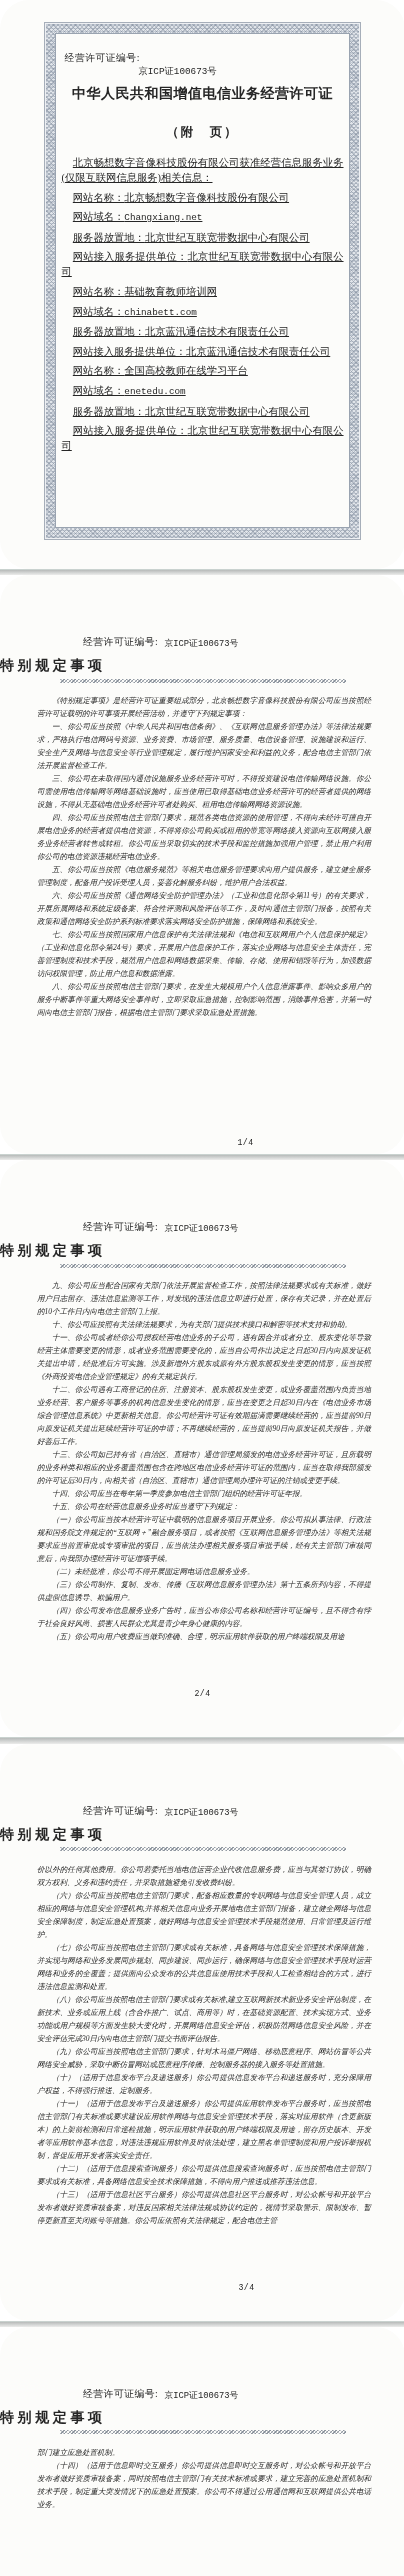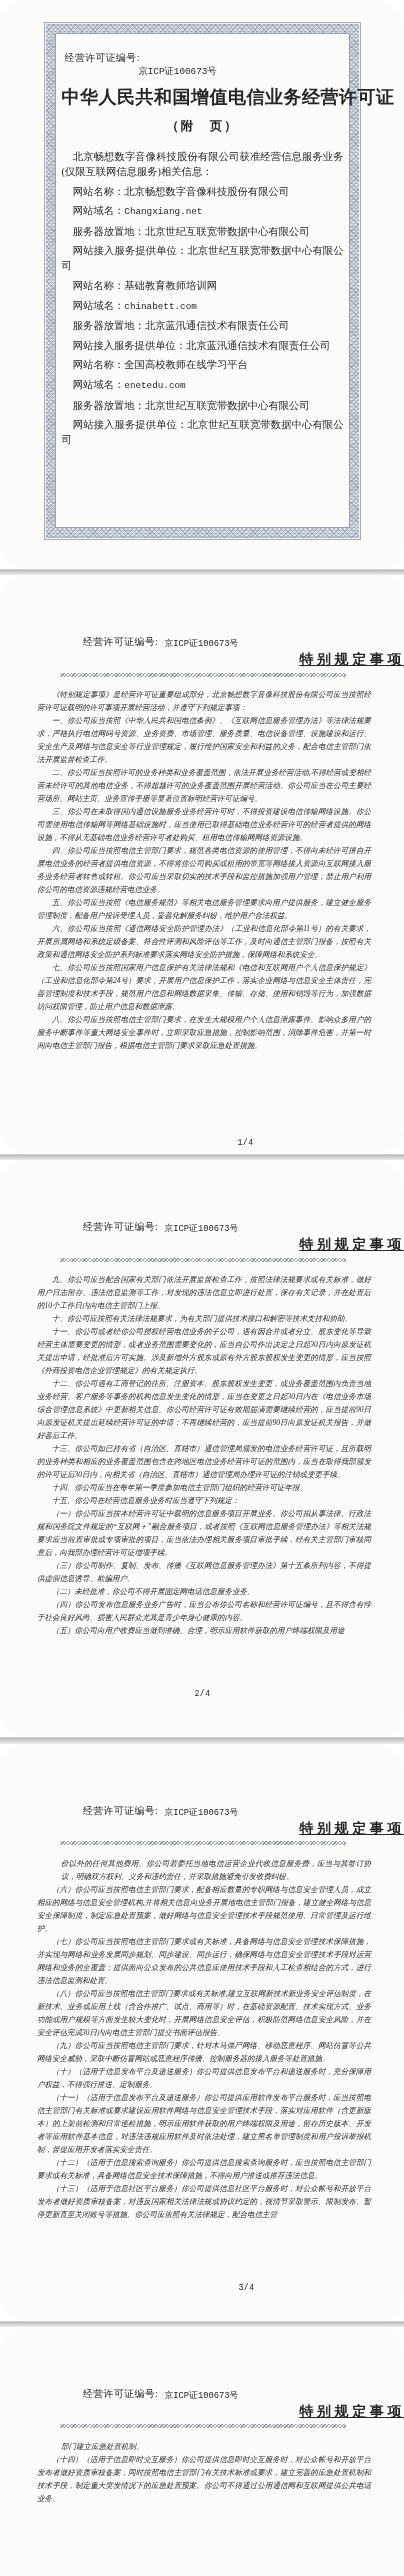--- a/index.html
+++ b/index.html
@@ -30,45 +30,45 @@
   }
   .cert-inner{
     position:absolute;inset:10.3px;
     background:#fcfcfa;
     border:0.5px solid #99a3b0;
     padding:18.5px 5.2px 0 5.2px;
     box-sizing:border-box;
   }
   .cert-no-label{font-size:9.8px;letter-spacing:0.5px;margin-left:3.1px;}
   .cert-no-value{display:block;margin:0 0 0 77px;font-size:9.3px;font-family:"Liberation Mono","DejaVu Sans Mono",monospace;letter-spacing:0;}
-  .cert-title{margin-top:6.2px;text-align:center;font-size:18px;font-weight:bold;letter-spacing:0.5px;white-space:nowrap;}
-  .cert-subtitle{margin-top:9px;text-align:center;font-size:12.4px;font-weight:bold;letter-spacing:2.1px;}
-  .cert-body{margin-top:14.4px;font-size:10.3px;line-height:15px;text-align:justify;}
+  .cert-title{margin-top:6.2px;text-align:center;font-size:14px;font-weight:bold;letter-spacing:0.5px;white-space:nowrap;}
+  .cert-subtitle{margin-top:21px;text-align:center;font-size:12.4px;font-weight:bold;letter-spacing:2.1px;}
+  .cert-body{margin-top:14.4px;font-size:10.3px;line-height:15px;text-align:justify;text-decoration:underline;}
   .cert-body p{margin:0 0 4.6px 0;text-indent:1.1em;}
   .cert-domain{font-family:"Liberation Mono","DejaVu Sans Mono",monospace;font-size:9.3px;}
 
   
   .page-prov{}
   .prov-header{margin:61px 8px 0 47px;white-space:nowrap;padding-left:36px;}
   .prov-no-label{font-size:9.8px;letter-spacing:0.5px;}
   .prov-no-value{font-size:8.8px;margin-left:4.1px;position:relative;top:1px;font-family:"Liberation Mono","DejaVu Sans Mono",monospace;}
-  .prov-title{margin-top:2px;text-align:right;font-size:14px;font-weight:bold;letter-spacing:3.6px;text-decoration:underline;}
+  .prov-title{margin-top:8px;text-align:left;font-size:14px;font-weight:bold;letter-spacing:3.6px;}
   .prov-divider{
     width:286px;height:4.1px;margin:3.6px auto 0 auto;
     background:
       repeating-linear-gradient(135deg, rgba(130,138,148,.85) 0 1px, rgba(255,255,255,0) 1px 2.6px),
       repeating-linear-gradient(45deg, rgba(160,167,176,.6) 0 1px, rgba(255,255,255,0) 1px 2.6px);
     border-radius:1px;
   }
   .prov-body{
     width:334px;margin:11.3px 0 0 37px;
     font-size:7.5px;line-height:13px;text-align:justify;font-style:italic;
   }
   .prov-body p{margin:0;text-indent:2em;}
-  .prov-body p.cont{text-indent:0;margin-left:24px;}
+  .prov-body p.cont{text-indent:0;}
   .page-num{position:absolute;left:0;width:100%;text-align:center;font-size:8.2px;letter-spacing:0.5px;font-family:"Liberation Mono","DejaVu Sans Mono",monospace;}
   .pn-2{bottom:7.2px;margin-left:43px;}
   .pn-3{bottom:39px;}
   .pn-4{bottom:29px;margin-left:44px;}
   .h-2{height:579px;}
   .h-3{height:577px;}
   .h-4{height:577px;}
   .h-5{height:551px;}
 </style>
 </head>
@@ -109,21 +109,20 @@
   <div class="page page-prov h-2">
     <div class="prov-header">
       <span class="prov-no-label">经营许可证编号:</span>
       <span class="prov-no-value">京ICP证100673号</span>
     </div>
     <div class="prov-title">特别规定事项</div>
     <div class="prov-divider"></div>
     <div class="prov-body">
       <p>《特别规定事项》是经营许可证重要组成部分，北京畅想数字音像科技股份有限公司应当按照经营许可证载明的许可事项开展经营活动，并遵守下列规定事项：</p>
       <p>一、你公司应当按照《中华人民共和国电信条例》、《互联网信息服务管理办法》等法律法规要求，严格执行电信网码号资源、业务资费、市场管理、服务质量、电信设备管理、设施建设和运行、安全生产及网络与信息安全等行业管理规定，履行维护国家安全和利益的义务，配合电信主管部门依法开展监督检查工作。</p>
-      <p>二、你公司应当按照许可的业务种类和业务覆盖范围，依法开展业务经营活动,不得经营或变相经营未经许可的其他电信业务，不得超越许可的业务覆盖范围开展经营活动。你公司应当在公司主要经营场所、网站主页、业务宣传手册等显著位置标明经营许可证编号。</p>
       <p>三、你公司在未取得国内通信设施服务业务经营许可时，不得投资建设电信传输网络设施。你公司需使用电信传输网等网络基础设施时，应当使用已取得基础电信业务经营许可的经营者提供的网络设施，不得从无基础电信业务经营许可者处购买、租用电信传输网网络资源设施。</p>
       <p>四、你公司应当按照电信主管部门要求，规范各类电信资源的使用管理，不得向未经许可擅自开展电信业务的经营者提供电信资源，不得将你公司购买或租用的带宽等网络接入资源向互联网接入服务业务经营者转售或转租。你公司应当采取切实的技术手段和监控措施加强用户管理，禁止用户利用你公司的电信资源违规经营电信业务。</p>
       <p>五、你公司应当按照《电信服务规范》等相关电信服务管理要求向用户提供服务，建立健全服务管理制度，配备用户投诉受理人员，妥善化解服务纠纷，维护用户合法权益。</p>
       <p>六、你公司应当按照《通信网络安全防护管理办法》（工业和信息化部令第11号）的有关要求，开展所属网络和系统定级备案、符合性评测和风险评估等工作，及时向通信主管部门报备，按照有关政策和通信网络安全防护系列标准要求落实网络安全防护措施，保障网络和系统安全。</p>
       <p>七、你公司应当按照国家用户信息保护有关法律法规和《电信和互联网用户个人信息保护规定》（工业和信息化部令第24号）要求，开展用户信息保护工作，落实企业网络与信息安全主体责任，完善管理制度和技术手段，规范用户信息和网络数据采集、传输、存储、使用和销毁等行为，加强数据访问权限管理，防止用户信息和数据泄露。</p>
       <p>八、你公司应当按照电信主管部门要求，在发生大规模用户个人信息泄露事件、影响众多用户的服务中断事件等重大网络安全事件时，立即采取应急措施，控制影响范围，消除事件危害，并第一时间向电信主管部门报告，根据电信主管部门要求采取应急处置措施。</p>
     </div>
     <div class="page-num pn-2">1/4</div>
   </div>
 
@@ -138,22 +137,22 @@
     <div class="prov-divider"></div>
     <div class="prov-body">
       <p>九、你公司应当配合国家有关部门依法开展监督检查工作，按照法律法规要求或有关标准，做好用户日志留存、违法信息监测等工作，对发现的违法信息立即进行处置，保存有关记录，并在处置后的10个工作日内向电信主管部门上报。</p>
       <p>十、你公司应按照有关法律法规要求，为有关部门提供技术接口和解密等技术支持和协助。</p>
       <p>十一、你公司或者经你公司授权经营电信业务的子公司，遇有因合并或者分立、股东变化等导致经营主体需要变更的情形，或者业务范围需要变化的，应当自公司作出决定之日起30日内向原发证机关提出申请，经批准后方可实施。涉及新增外方股东或原有外方股东股权发生变更的情形，应当按照《外商投资电信企业管理规定》的有关规定执行。</p>
       <p>十二、你公司遇有工商登记的住所、注册资本、股东股权发生变更，或业务覆盖范围内负责当地业务经营、客户服务等事务的机构信息发生变化的情形，应当在变更之日起30日内在《电信业务市场综合管理信息系统》中更新相关信息。你公司经营许可证有效期届满需要继续经营的，应当提前90日向原发证机关提出延续经营许可证的申请；不再继续经营的，应当提前90日向原发证机关报告，并做好善后工作。</p>
       <p>十三、你公司如已持有省（自治区、直辖市）通信管理局颁发的电信业务经营许可证，且所载明的业务种类和相应的业务覆盖范围包含在跨地区电信业务经营许可证的范围内，应当在取得我部颁发的许可证后30日内，向相关省（自治区、直辖市）通信管理局办理许可证的注销或变更手续。</p>
       <p>十四、你公司应当在每年第一季度参加电信主管部门组织的经营许可证年报。</p>
       <p>十五、你公司在经营信息服务业务时应当遵守下列规定：</p>
       <p>（一）你公司应当按本经营许可证中载明的信息服务项目开展业务。你公司拟从事法律、行政法规和国务院文件规定的“互联网＋”融合服务项目，或者按照《互联网信息服务管理办法》等相关法规要求应当前置审批或专项审批的项目，应当依法办理相关服务项目审批手续，经有关主管部门审核同意后，向我部办理经营许可证增项手续。</p>
+      <p>（二）未经批准，你公司不得开展固定网电话信息服务业务。</p>
       <p>（三）你公司制作、复制、发布、传播《互联网信息服务管理办法》第十五条所列内容，不得提供虚假信息诱导、欺骗用户。</p>
-      <p>（二）未经批准，你公司不得开展固定网电话信息服务业务。</p>
       <p>（四）你公司发布信息服务业务广告时，应当公布你公司名称和经营许可证编号，且不得含有悖于社会良好风尚、损害人民群众尤其是青少年身心健康的内容。</p>
       <p>（五）你公司向用户收费应当做到准确、合理，明示应用软件获取的用户终端权限及用途</p>
     </div>
     <div class="page-num pn-3">2/4</div>
   </div>
 
   <div class="page-gap"></div>
 
   <div class="page page-prov h-4">
     <div class="prov-header">

